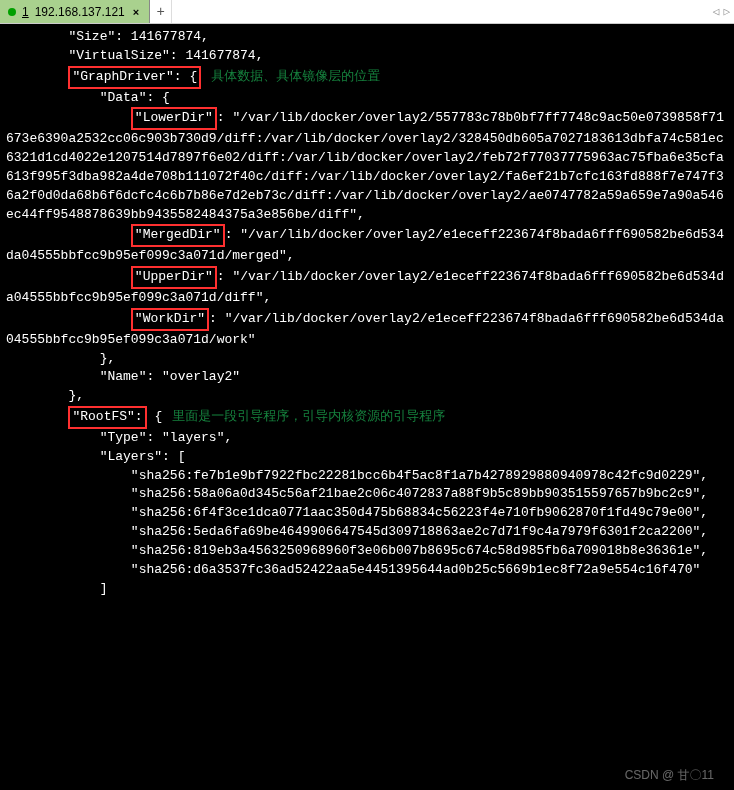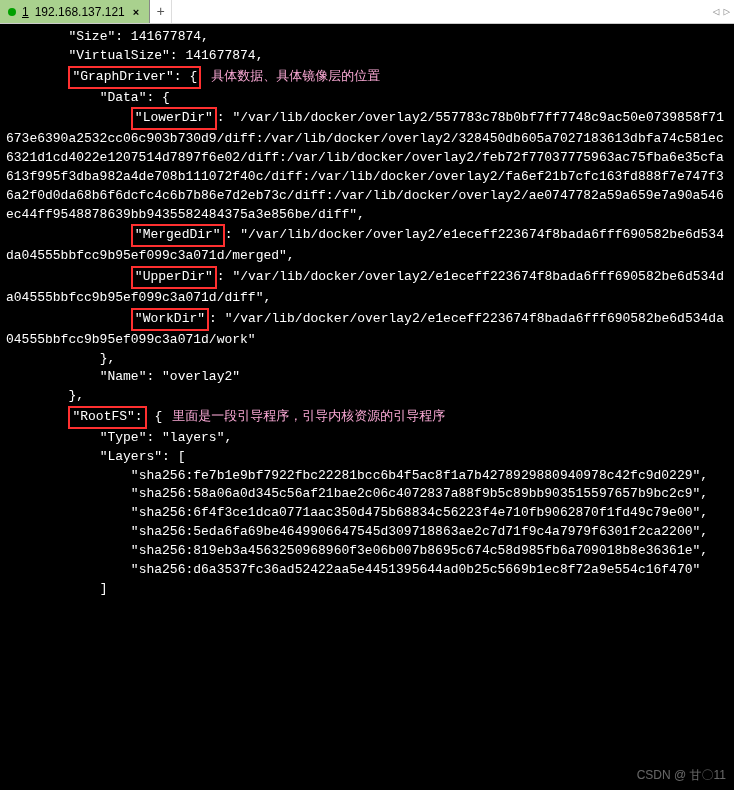--- a/index.html
+++ b/index.html
@@ -72,28 +72,28 @@
     line-height: 1.45;
     font-size: 13px;
     position: relative;
   }
   .hl-box {
     border: 2px solid #ff3030;
     padding: 0 2px;
     display: inline-block;
   }
   .annot {
-    color: #f9a8d4;
+    color: #15803d;
     font-family: "SimSun", "Microsoft YaHei", sans-serif;
     font-size: 13px;
     margin-left: 10px;
   }
   .watermark {
     position: absolute;
-    right: 8px;
+    right: 20px;
     bottom: 6px;
     color: rgba(255,255,255,0.4);
     font-family: Arial, sans-serif;
     font-size: 12px;
   }
   .inv { display: inline; }
 </style>
 </head>
 <body>
 

